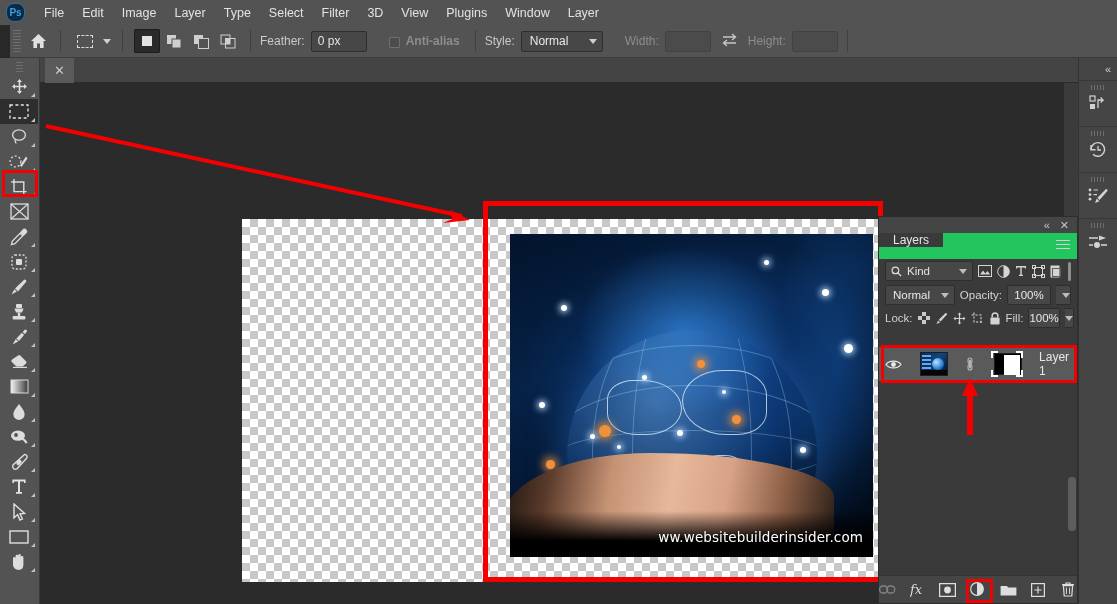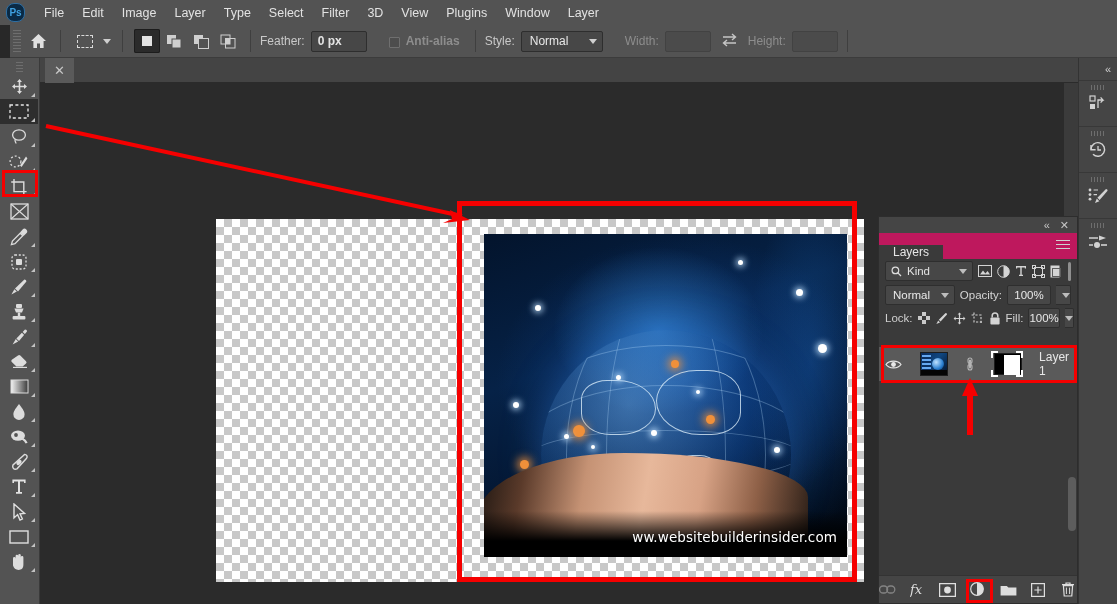--- a/index.html
+++ b/index.html
@@ -40,21 +40,21 @@
   .preset-box { width:26px;height:22px; display:flex;align-items:center;justify-content:center;}
   .marq-mini { width:16px;height:13px;border:1px dashed #dadada; }
   .caret { width:0;height:0;border-left:4px solid transparent;border-right:4px solid transparent;border-top:5px solid #cfcfcf; }
   .mode-group { display:flex; align-items:center; gap:1px; margin-left:2px;}
   .mode-btn { width:26px;height:24px;display:flex;align-items:center;justify-content:center;cursor:pointer;border-radius:2px;}
   .mode-btn.active { background:#2b2b2b; box-shadow: inset 0 0 0 1px #1c1c1c; }
   .lbl { color:#c9c9c9; font-size:12px; margin-right:6px; white-space:nowrap;}
   .lbl.dim { color:#8d8d8d; }
   .field {
     background:#474747; border:1px solid #2e2e2e; color:#e4e4e4;
-    height:21px; line-height:19px; font-size:12px; padding:0 6px; border-radius:2px;font-weight:bold;
+    height:21px; line-height:19px; font-size:12px; padding:0 6px; border-radius:2px;
   }
   .field.dim { background:#4b4b4b; border-color:#424242; color:#767676; }
   .chkbox { width:11px;height:11px;border:1px solid #6f6f6f;background:#4d4d4d;margin-right:6px;border-radius:1px;}
   .select {
     background:#474747;border:1px solid #2e2e2e;color:#e8e8e8;height:21px;
     display:flex;align-items:center;padding:0 5px 0 8px;gap:18px;border-radius:2px;font-size:12px;
   }
   .btn-sam {
     background:#4f4f4f;border:1px solid #2e2e2e;color:#efefef;height:23px;
     padding:0 16px;display:flex;align-items:center;border-radius:2px;font-size:12px;cursor:pointer;
@@ -76,21 +76,21 @@
     position:relative;width:38px;height:25px;display:flex;align-items:center;justify-content:center;cursor:pointer;
   }
   .tool svg { display:block; }
   .tool .tri { position:absolute; right:3px; bottom:2px; width:0;height:0;
     border-left:4px solid transparent;border-bottom:4px solid #c2c2c2;}
   .tool.selected { background:#2e2e2e; }
   .tool-hl { position:absolute; left:2px; top:112px; width:36px;height:27px; border:3px solid #f50000; z-index:20; pointer-events:none;}
 
   
   .canvas-area { position:absolute;left:40px;top:83px;width:1038px;height:521px;background:#2b2b2b;overflow:hidden;}
-  .doc-window { position:absolute; left:176px; top:136px; width:648px; height:363px; }
+  .doc-window { position:absolute; left:202px; top:136px; width:648px; height:363px; }
   .checker {
     position:absolute;left:0;top:0;width:100%;height:100%;
     background-image:
       linear-gradient(45deg,#c8c8c8 25%,transparent 25%,transparent 75%,#c8c8c8 75%),
       linear-gradient(45deg,#c8c8c8 25%,transparent 25%,transparent 75%,#c8c8c8 75%);
     background-size:16px 16px;
     background-position:0 0, 8px 8px;
     background-color:#ffffff;
   }
   .sel-rect { position:absolute; left:241px; top:-18px; width:400px; height:381px; border:5px solid #f50000; }
@@ -133,21 +133,21 @@
   
   .rail { position:absolute;right:0;top:58px;width:39px;height:546px;background:#454545;border-left:1px solid #333;}
   .rail-collapse { height:22px;display:flex;align-items:center;justify-content:flex-end;padding-right:6px;color:#cfcfcf;font-size:11px;cursor:pointer;}
   .rail-cell { height:46px;border-top:1px solid #383838;display:flex;align-items:center;justify-content:center;cursor:pointer;position:relative;}
   .rail-grip { position:absolute;top:4px;left:50%;transform:translateX(-50%);width:14px;height:5px;
     background:repeating-linear-gradient(to right,#6e6e6e 0 1px,transparent 1px 3px);}
 
   
   .layers { position:absolute;left:878px;top:216px;width:200px;height:388px;background:#3a3a3a;border:1px solid #2d2d2d;}
   .lp-top { height:16px;background:#454545;display:flex;align-items:center;justify-content:flex-end;gap:10px;padding-right:8px;color:#c6c6c6;font-size:11px;}
-  .lp-tabs { height:26px;background:#be185d;display:flex;align-items:flex-end;position:relative;}
+  .lp-tabs { height:26px;background:#22c55e;display:flex;align-items:flex-start;position:relative;}
   .lp-tab { background:#3a3a3a;color:#e6e6e6;font-size:12px;display:flex;align-items:center;padding:0 14px;cursor:pointer;}
   .lp-menu { position:absolute;right:7px;top:7px;width:14px;height:11px;
     background:repeating-linear-gradient(to bottom,#d0d0d0 0 1.5px,transparent 1.5px 4px);cursor:pointer;}
   .lp-row { display:flex;align-items:center;height:24px;padding:0 6px;gap:5px;}
   .kind-box { flex:0 0 88px;height:20px;background:#474747;border:1px solid #2e2e2e;border-radius:2px;
      display:flex;align-items:center;gap:5px;padding:0 5px;font-size:11.5px;color:#e2e2e2;}
   .kind-caret { margin-left:auto;width:0;height:0;border-left:4px solid transparent;border-right:4px solid transparent;border-top:5px solid #bdbdbd;}
   .kbtn { width:17px;height:18px;display:flex;align-items:center;justify-content:center;cursor:pointer;}
   .pill { width:11px;height:19px;border-radius:6px;background:#8f8f8f;margin-left:1px;cursor:pointer;}
   .blend { flex:1;height:20px;background:#474747;border:1px solid #2e2e2e;border-radius:2px;

